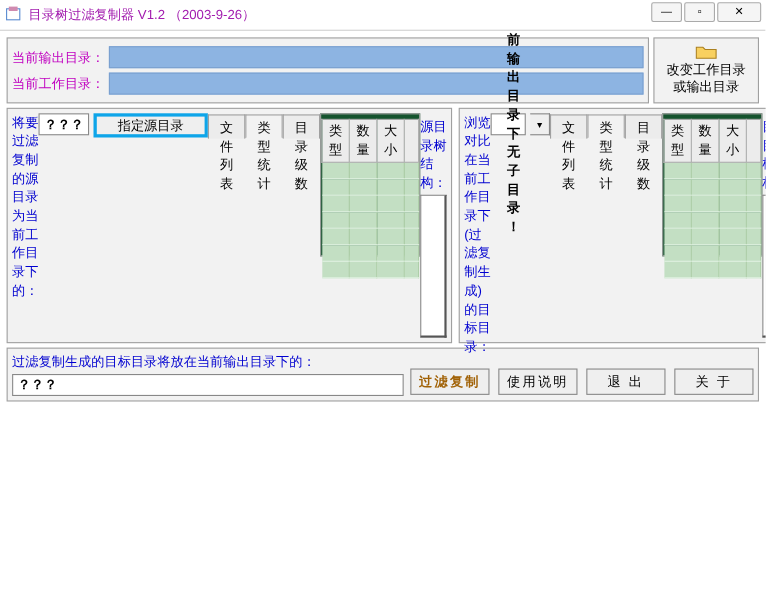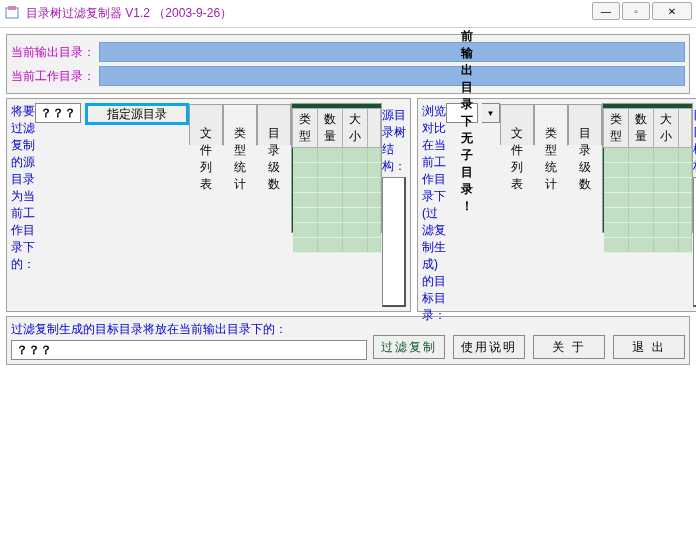--- a/index.html
+++ b/index.html
@@ -25,39 +25,39 @@
 .panels { display: flex; gap: 6px; margin-bottom: 4px; }
 .panel { flex: 1; border: 1px solid #a0a0a0; background: #f2f2f2; display: flex; padding: 4px; }
 
 .panel-header { color: #0000d0; margin-bottom: 4px; height: 16px; }
 .panel-input-row { display: flex; gap: 4px; margin-bottom: 6px; }
 .panel-input { flex: 1; height: 20px; border: 1px solid #888; background: #fff; padding: 0 4px; display: flex; align-items: center; font-weight: bold; }
 .panel-src-btn { width: 104px; height: 22px; border: 3px solid #0ea5e9; background: #efefef; display: flex; align-items: center; justify-content: center; cursor: default; }
 .dropdown-btn { width: 18px; height: 20px; border: 1px solid #888; border-left: none; background: #efefef; display: flex; align-items: center; justify-content: center; font-size: 8px; cursor: default; }
 
 .tabs { display: flex; gap: 0; margin-bottom: 0; height: 22px; }
-.tab { padding: 20px 10px; border: 1px solid #a0a0a0; border-bottom: none; background: #ececec; cursor: default; position: relative; top: 1px; }
+.tab { padding: 3px 10px; border: 1px solid #a0a0a0; border-bottom: none; background: #ececec; cursor: default; position: relative; top: 1px; }
 .tab.active { background: #f2f2f2; z-index: 2; border-bottom: 1px solid #f2f2f2; }
 .tab-content { border: 1px solid #a0a0a0; height: 130px; background: #14532d; padding-top: 4px; }
 
 .grid { width: 100%; border-collapse: collapse; height: 120px; }
 .grid th { background: #ececec; border: 1px solid #b0b0b0; padding: 2px 6px; text-align: left; font-weight: normal; height: 18px; }
 .grid td { background: #c3dfc3; border-right: 1px solid #aecfa9; border-bottom: 1px solid #dff0e0; height: 15px; }
 
 .tree-section { margin-top: 4px; }
 .tree-label { color: #0000d0; margin-bottom: 2px; }
 .tree-box { height: 130px; background: #fff; border: 1px solid #888; border-right: 2px solid #555; border-bottom: 2px solid #555; }
 
 .bottom { display: flex; gap: 6px; align-items: flex-start; margin-top: 4px; padding: 4px; border: 1px solid #a0a0a0; background: #f2f2f2; }
 .bottom-left { flex: 1; }
 .bottom-label { color: #0000d0; margin-bottom: 2px; }
 .bottom-input { height: 20px; border: 1px solid #888; background: #fff; padding: 0 4px; display: flex; align-items: center; font-weight: bold; }
 .btn-row { display: flex; gap: 8px; padding-top: 14px; }
 .action-btn { width: 72px; height: 24px; border: 1px solid #888; background: #efefef; display: flex; align-items: center; justify-content: center; cursor: default; letter-spacing: 2px; }
-.action-btn.disabled { color: #14532d; }
+.action-btn.disabled { color: #a16207; font-weight: bold; }
 </style>
 </head>
 <body>
 
 <div class="titlebar">
   <span class="icon-wrap">
     <svg width="16" height="16">
         <rect x="2" y="4" width="12" height="10" fill="none" stroke="#5a8ad0" stroke-width="1"></rect>
         <rect x="4" y="2" width="8" height="4" fill="#d08ab0"></rect>
       </svg>
@@ -76,20 +76,27 @@
     <div class="dir-labels">
       <div class="dir-row">
         <span class="lbl">当前输出目录：</span>
         <div class="bar"></div>
       </div>
       <div class="dir-row">
         <span class="lbl">当前工作目录：</span>
         <div class="bar"></div>
       </div>
     </div>
+    <div class="change-btn">
+      <svg class="folder-icon" width="20" height="14">
+          <path d="M1 3 L7 3 L9 5 L19 5 L19 13 L1 13 Z" fill="#f8d060" stroke="#aa8020"></path>
+        </svg>
+      <span>改变工作目录</span>
+      <span>或输出目录</span>
+    </div>
   </div>
 
   <div class="panels">
 
     <div class="panel">
       <div class="panel-header">将要过滤复制的源目录为当前工作目录下的：</div>
       <div class="panel-input-row">
         <div class="panel-input">？？？</div>
         <div class="panel-src-btn">指定源目录</div>
       </div>
@@ -231,18 +238,18 @@
   </div>
 
   <div class="bottom">
     <div class="bottom-left">
       <div class="bottom-label">过滤复制生成的目标目录将放在当前输出目录下的：</div>
       <div class="bottom-input">？？？</div>
     </div>
     <div class="btn-row">
       <div class="action-btn disabled">过滤复制</div>
       <div class="action-btn">使用说明</div>
+      <div class="action-btn">退 出</div>
       <div class="action-btn">关 于</div>
-      <div class="action-btn">退 出</div>
     </div>
   </div>
 
 </div>
 
 </body></html>

